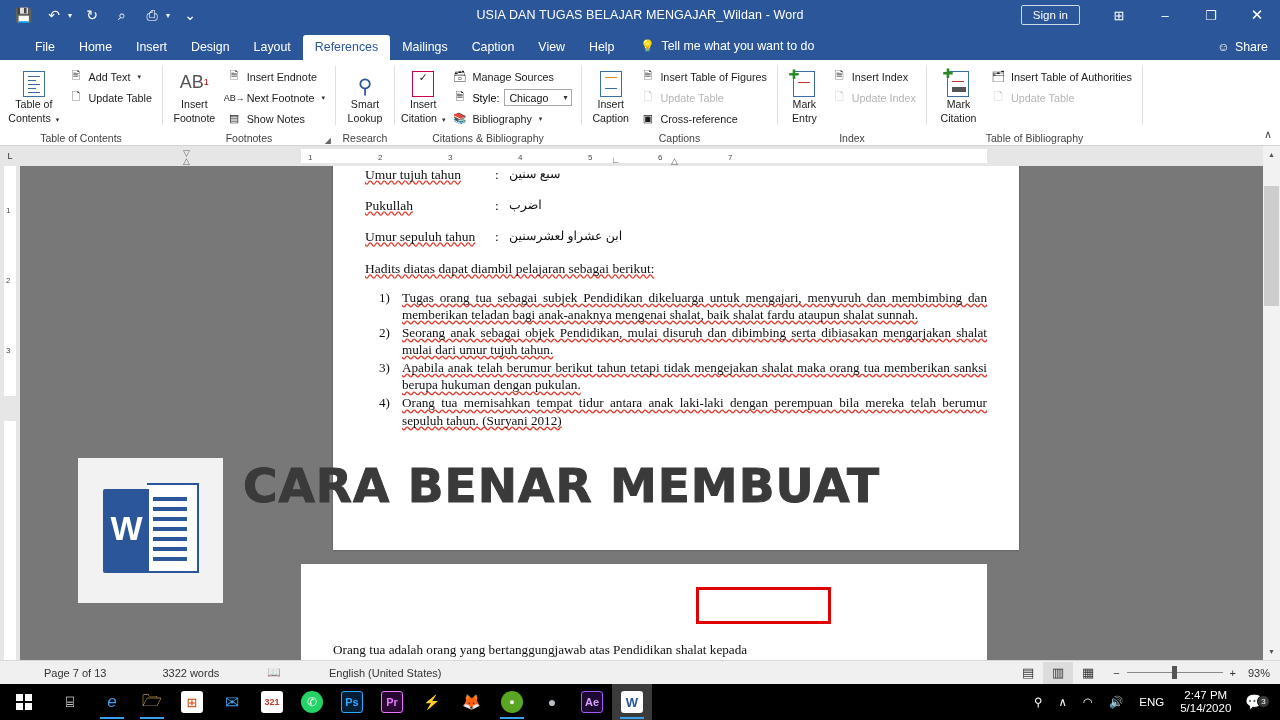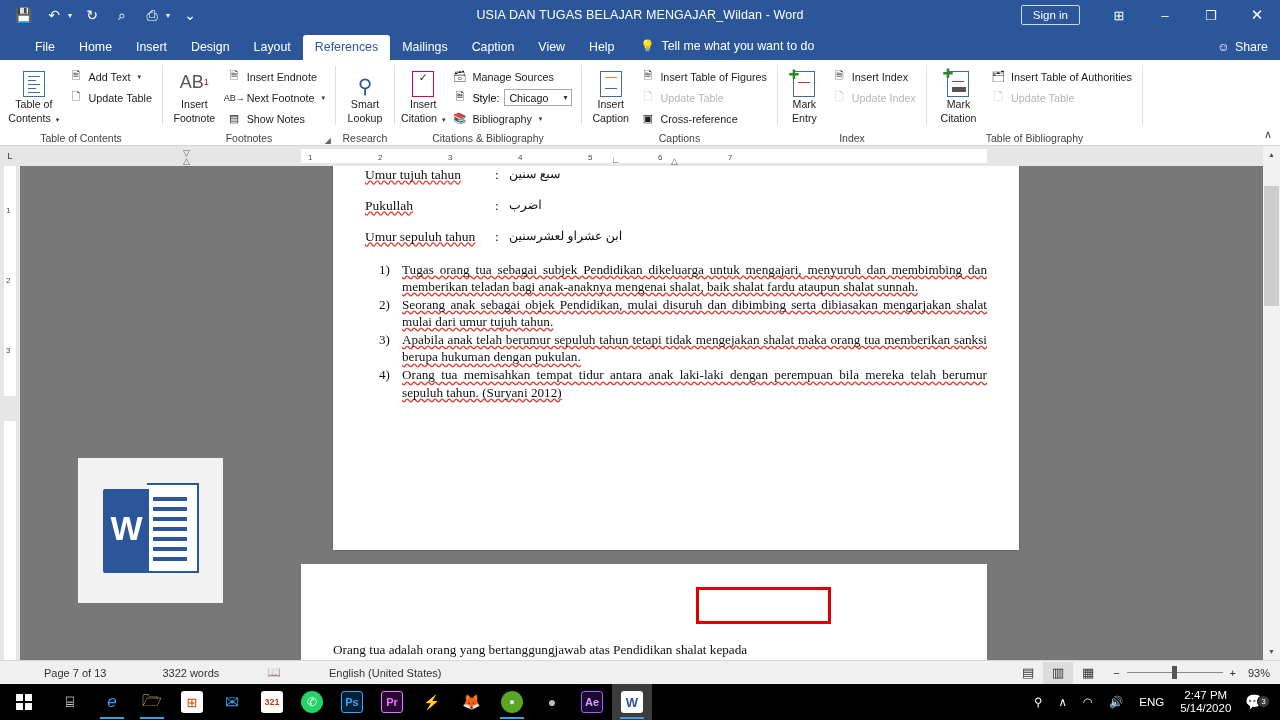--- a/index.html
+++ b/index.html
@@ -487,32 +487,33 @@
       <div class="kv">
         <span class="k sq">Pukullah</span>
         <span style="width:14px">:</span>
         <span class="ar">اضرب</span>
       </div>
       <div class="kv">
         <span class="k sq">Umur sepuluh tahun</span>
         <span style="width:14px">:</span>
         <span class="ar">ابن عشراو لعشرسنين</span>
       </div>
+      <div class="para sq">Hadits diatas dapat diambil pelajaran sebagai berikut:</div>
       <ol class="list">
         <li>
           <span class="num">1)</span>
           <span class="txt sq">Tugas orang tua sebagai subjek Pendidikan dikeluarga untuk mengajari, menyuruh dan membimbing dan memberikan teladan bagi anak-anaknya mengenai shalat, baik shalat fardu ataupun shalat sunnah.</span>
         </li>
         <li>
           <span class="num">2)</span>
           <span class="txt sq">Seorang anak sebagai objek Pendidikan, mulai disuruh dan dibimbing serta dibiasakan mengarjakan shalat mulai dari umur tujuh tahun.</span>
         </li>
         <li>
           <span class="num">3)</span>
-          <span class="txt sq">Apabila anak telah berumur sepuluh tahun tetapi tidak mengejakan shalat maka orang tua memberikan sanksi berupa hukuman dengan pukulan.</span>
+          <span class="txt sq">Apabila anak telah berumur berikut tahun tetapi tidak mengejakan shalat maka orang tua memberikan sanksi berupa hukuman dengan pukulan.</span>
         </li>
         <li>
           <span class="num">4)</span>
           <span class="txt sq">Orang tua memisahkan tempat tidur antara anak laki-laki dengan perempuan bila mereka telah berumur sepuluh tahun. (Suryani 2012)</span>
         </li>
       </ol>
     </div>
   </div>
 
   <div class="page2">
@@ -534,20 +535,21 @@
           <i style="top:42px"></i>
           <i style="top:52px"></i>
           <i style="top:62px"></i>
           <i style="top:72px"></i>
         </div>
       <div class="wl-left"></div>
       <div class="wl-w">W</div>
     </div>
   </div>
   <div class="ovl-text">
+    <div class="ovl-line">CARA BENAR MEMBUAT</div>
   </div>
 </div>
 
 <div class="vscroll">
   <div class="vs-up">▲</div>
   <div class="vs-thumb"></div>
   <div class="vs-dn" style="position:absolute;bottom:0">▼</div>
 </div>
 
 <div class="statusbar">

